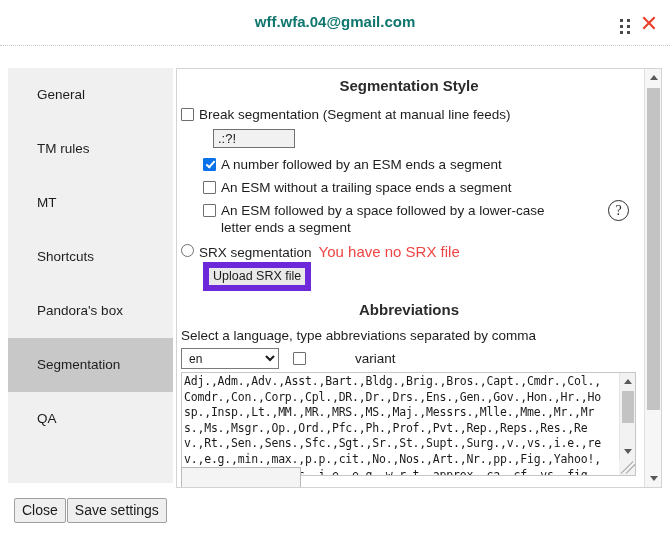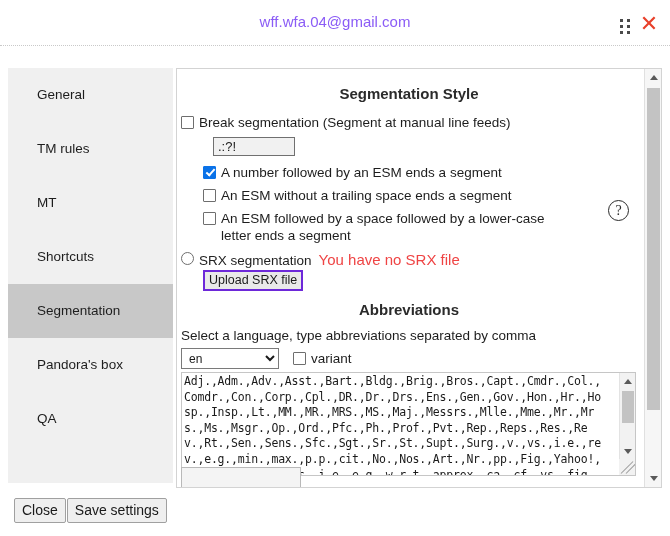--- a/index.html
+++ b/index.html
@@ -29,22 +29,22 @@
     height: 46px;
     border-bottom: 1px dotted #c9c9c9;
     box-sizing: border-box;
   }
   #title-text {
     position: absolute;
     left: 0; top: 13px;
     width: 670px;
     text-align: center;
     font-size: 15px;
-    font-weight: normal;
-    color: #8b5cf6;
+    font-weight: bold;
+    color: #0f766e;
     letter-spacing: 0px;
   }
   #drag-handle {
     position: absolute;
     right: 38px; top: 19px;
     width: 12px;
     height: 16px;
     display: grid;
     grid-template-columns: 4px 4px;
     grid-template-rows: 4px 4px 4px;
@@ -127,21 +127,21 @@
     height: 100%;
     box-sizing: border-box;
     padding: 0 8px 0 4px;
   }
 
   .section-title {
     text-align: center;
     font-size: 15px;
     font-weight: bold;
     color: #2b2b2b;
-    margin-top: 16px;
+    margin-top: 8px;
     margin-bottom: 12px;
   }
   #abbrev-title { margin-top: 10px; margin-bottom: 10px; }
 
   .opt-row {
     display: flex;
     align-items: flex-start;
     margin: 0 0 6px 0;
     line-height: 17px;
     font-size: 13.5px;
@@ -248,21 +248,21 @@
     color: #ef4444;
     margin-left: 7px;
     font-size: 15px;
   }
   #upload-srx {
     margin-left: 22px;
     font-family: "Liberation Sans", sans-serif;
     font-size: 12.5px;
     color: #1a1a1a;
     background: #e9e9e9;
-    border: 2px solid #6d28d9;
+    border: 6px solid #6d28d9;
     padding: 1px 4px 2px 4px;
     cursor: pointer;
   }
 
   #abbrev-instruction {
     font-size: 13.5px;
     color: #1d1d1d;
     margin: 0 0 5px 0;
   }
   #lang-row {
@@ -280,20 +280,21 @@
     background: #ffffff;
     box-sizing: border-box;
     padding-left: 3px;
   }
   #variant-wrap {
     display: flex;
     align-items: center;
     margin-left: 14px;
     font-size: 13.5px;
     color: #1d1d1d;
+    gap: 44px;
   }
   #variant-wrap .cb { margin-top: 0; }
 
   #abbrev-box {
     position: relative;
     width: 455px;
     height: 104px;
     border: 1px solid #c6c6c6;
     background: #ffffff;
     box-sizing: border-box;
@@ -431,25 +432,25 @@
     </div>
     <div class="side-item">
       <span>TM rules</span>
     </div>
     <div class="side-item">
       <span>MT</span>
     </div>
     <div class="side-item">
       <span>Shortcuts</span>
     </div>
+    <div class="side-item">
+      <span>Pandora's box</span>
+    </div>
     <div class="side-item selected">
       <span>Segmentation</span>
-    </div>
-    <div class="side-item">
-      <span>Pandora's box</span>
     </div>
     <div class="side-item">
       <span>QA</span>
     </div>
   </div>
 
   <div id="footer">
     <button class="btn">Close</button><button class="btn">Save settings</button>
   </div>
 

